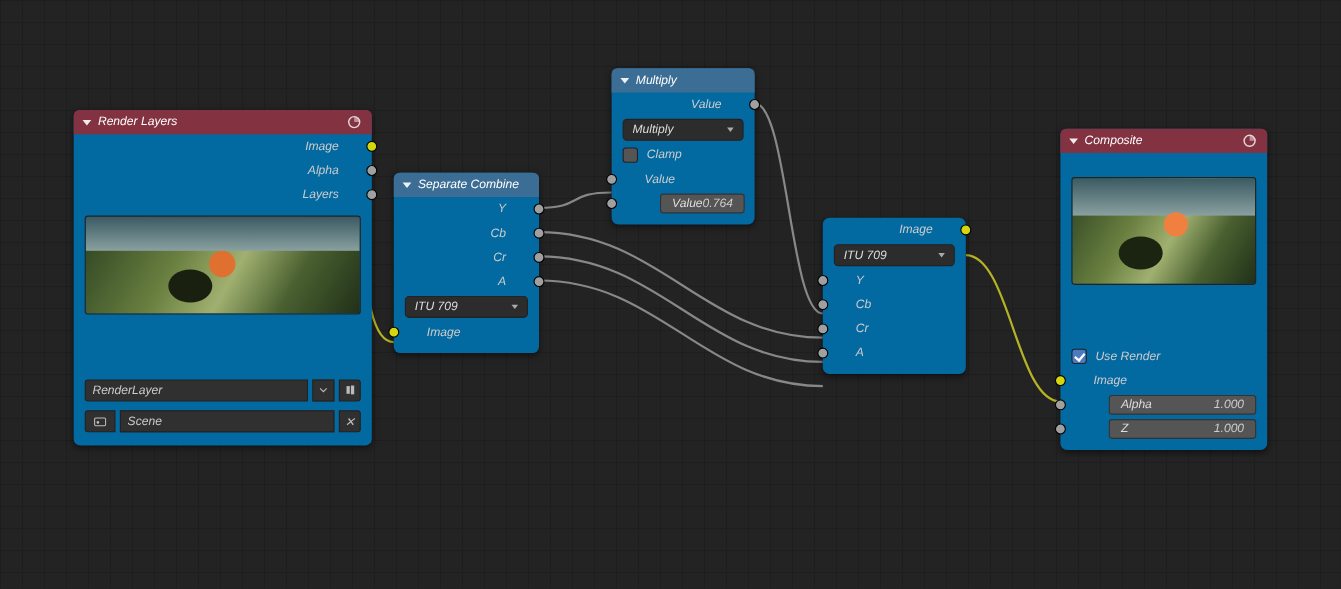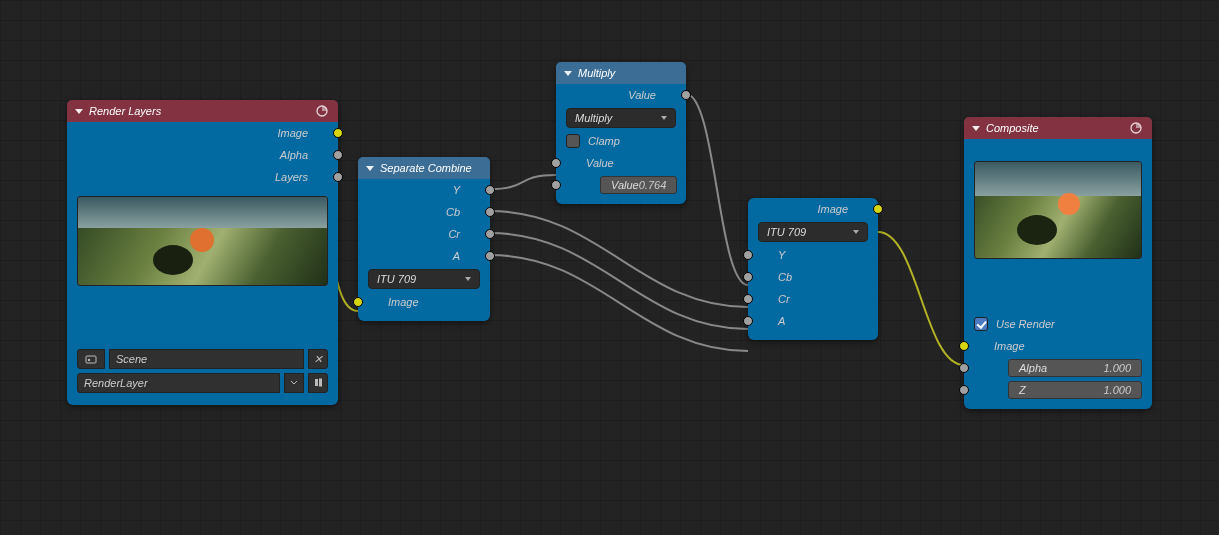--- a/index.html
+++ b/index.html
@@ -186,43 +186,43 @@
     <div class="socket-row out">
       <span>Layers</span>
       <span class="sock gray"></span>
     </div>
     <div class="thumb">
       <div class="sky"></div>
       <div class="blob" style="left:45%; top:35%; width:24px; height:24px; background:#e07030;"></div>
       <div class="blob" style="left:30%; top:55%; width:40px; height:30px; background:#1a2010;"></div>
     </div>
     <div style="height:55px;"></div>
+    <div class="scene-row" style="padding-top:0;">
+      <div class="text" style="border-radius:3px 0 0 3px;">RenderLayer</div>
+      <div class="xcell" style="border-radius:0;">
+        <svg width="8" height="8" viewBox="0 0 8 8">
+            <path d="M1 2 L4 5 L7 2" stroke="#bbb" fill="none"></path>
+          </svg>
+      </div>
+      <div class="xcell" style="border-radius:0 3px 3px 0;">
+        <svg width="10" height="10" viewBox="0 0 10 10">
+            <rect x="2" y="1" width="3" height="7" fill="#bbb"></rect>
+            <rect x="6" y="0.5" width="3" height="8" fill="#bbb"></rect>
+          </svg>
+      </div>
+    </div>
     <div class="scene-row">
       <div class="iconcell">
         <svg width="12" height="12" viewBox="0 0 12 12">
             <rect x="1" y="3" width="10" height="7" rx="1" fill="none" stroke="#bbb"></rect>
             <circle cx="4" cy="7" r="1.2" fill="#bbb"></circle>
           </svg>
       </div>
       <div class="text">Scene</div>
       <div class="xcell">✕</div>
-    </div>
-    <div class="scene-row" style="padding-top:0;">
-      <div class="text" style="border-radius:3px 0 0 3px;">RenderLayer</div>
-      <div class="xcell" style="border-radius:0;">
-        <svg width="8" height="8" viewBox="0 0 8 8">
-            <path d="M1 2 L4 5 L7 2" stroke="#bbb" fill="none"></path>
-          </svg>
-      </div>
-      <div class="xcell" style="border-radius:0 3px 3px 0;">
-        <svg width="10" height="10" viewBox="0 0 10 10">
-            <rect x="2" y="1" width="3" height="7" fill="#bbb"></rect>
-            <rect x="6" y="0.5" width="3" height="8" fill="#bbb"></rect>
-          </svg>
-      </div>
     </div>
   </div>
 </div>
 
 <div class="node" style="left:358px; top:157px; width:132px;">
   <div class="node-header hdr-blue">
     <span class="collapse-arrow"></span>
     <span>Separate Combine</span>
   </div>
   <div class="node-body">

